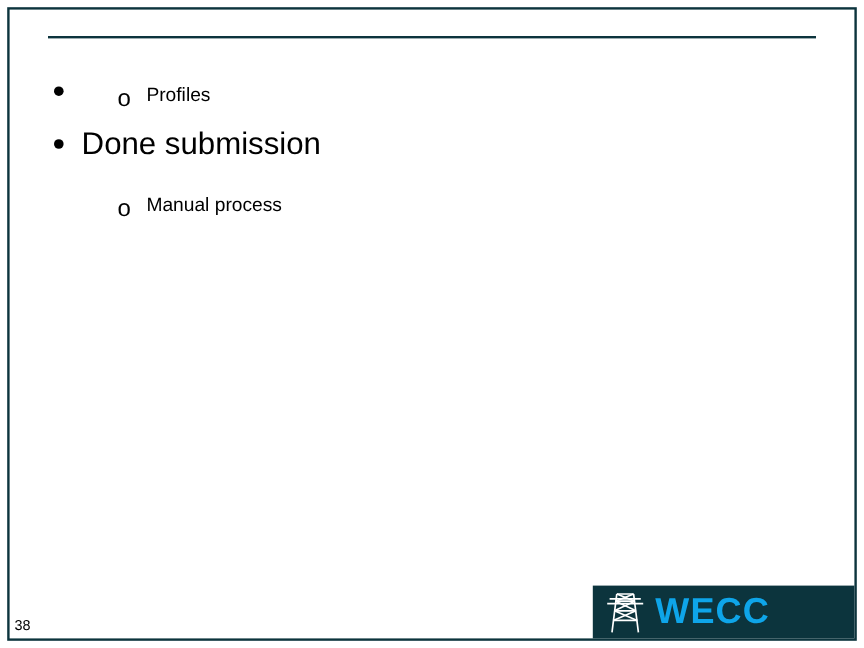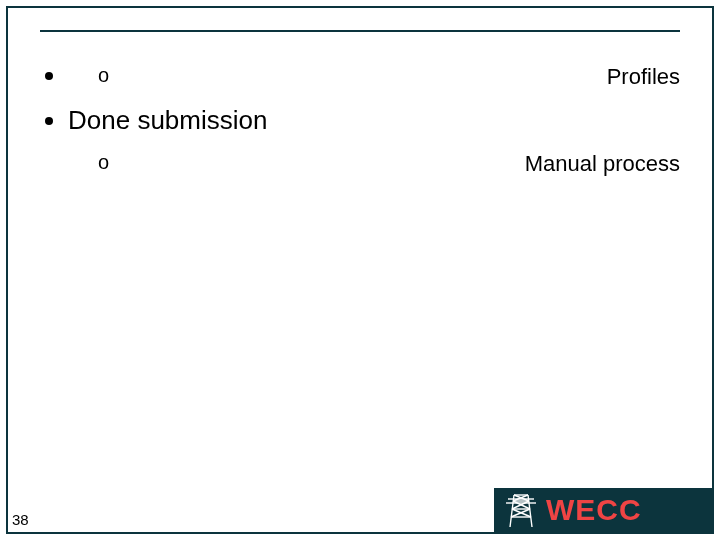--- a/index.html
+++ b/index.html
@@ -37,60 +37,59 @@
     padding-left: 28px;
     font-size: 26px;
     line-height: 1.22;
   }
   ul.level1 > li {
     margin-bottom: 6px;
   }
   ul.level2 {
     list-style: none;
     padding-left: 30px;
-    font-size: 22px;
-    margin-top: 14px;
+    font-size: 16px;
+    margin-top: 26px;
     margin-bottom: 14px;
-    text-align: right;
   }
   ul.level2 > li {
     position: relative;
     padding-left: 24px;
     margin-bottom: 4px;
     line-height: 1.25;
   }
   ul.level2 > li::before {
     content: "o";
     position: absolute;
     left: 0;
     top: 0;
     font-size: 20px;
   }
   .page-number {
     position: absolute;
     left: 12px;
     bottom: 12px;
-    font-size: 15px;
+    font-size: 12px;
   }
   .logo {
     position: absolute;
     right: 8px;
     bottom: 8px;
     width: 218px;
     height: 44px;
     background: #0c343d;
     display: flex;
     align-items: center;
     padding-left: 10px;
     gap: 8px;
     overflow: hidden;
   }
   .logo svg { flex: 0 0 auto; }
   .logo-text {
-    color: #ef4444;
+    color: #0ea5e9;
     font-weight: 700;
     font-size: 30px;
     letter-spacing: 1px;
     font-family: Arial, Helvetica, sans-serif;
   }
 </style>
 </head>
 <body>
 
 <div class="slide-border"></div>

